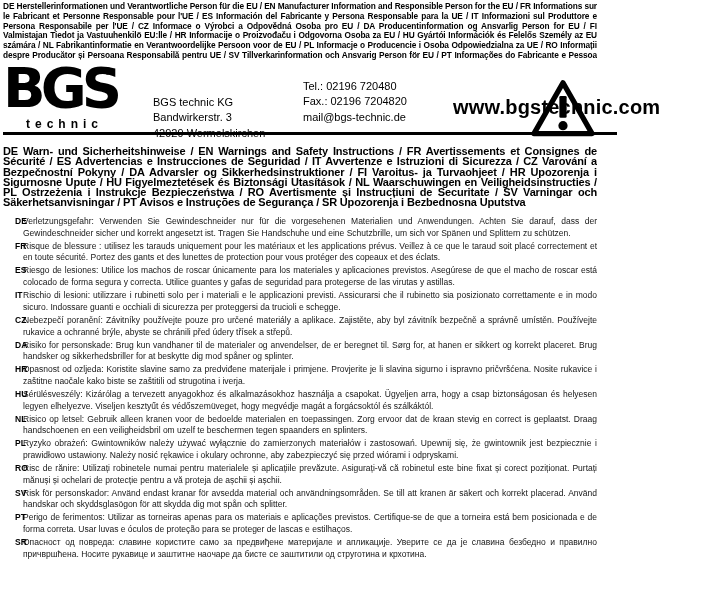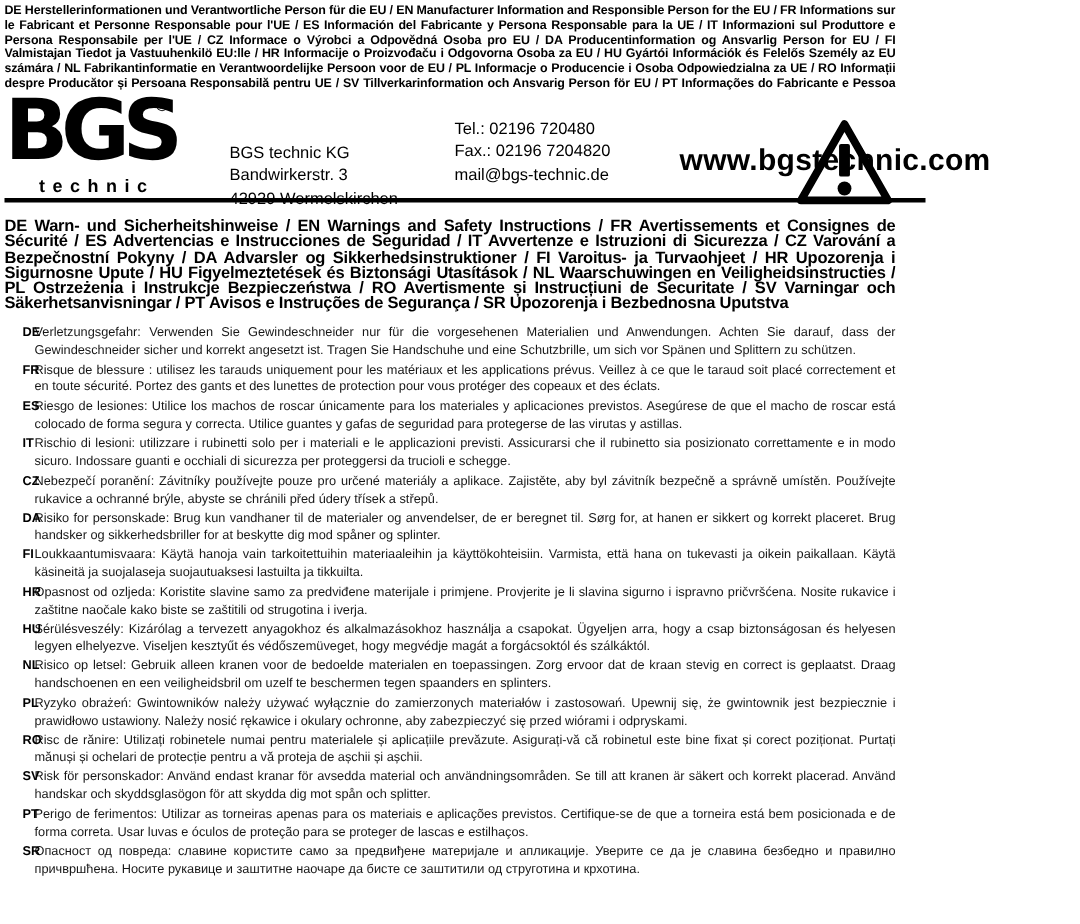--- a/index.html
+++ b/index.html
@@ -121,24 +121,20 @@
   <p class="warn">
     <b class="code">CZ</b>
     <span>Nebezpečí poranění: Závitníky používejte pouze pro určené materiály a aplikace. Zajistěte, aby byl závitník bezpečně a správně umístěn. Používejte rukavice a ochranné brýle, abyste se chránili před údery třísek a střepů.</span>
   </p>
 
   <p class="warn">
     <b class="code">DA</b>
     <span>Risiko for personskade: Brug kun vandhaner til de materialer og anvendelser, de er beregnet til. Sørg for, at hanen er sikkert og korrekt placeret. Brug handsker og sikkerhedsbriller for at beskytte dig mod spåner og splinter.</span>
   </p>
 
-  <p class="warn">
-    <b class="code">FI</b>
-    <span>Loukkaantumisvaara: Käytä hanoja vain tarkoitettuihin materiaaleihin ja käyttökohteisiin. Varmista, että hana on tukevasti ja oikein paikallaan. Käytä käsineitä ja suojalaseja suojautuaksesi lastuilta ja tikkuilta.</span>
-  </p>
 
   <p class="warn">
     <b class="code">HR</b>
     <span>Opasnost od ozljeda: Koristite slavine samo za predviđene materijale i primjene. Provjerite je li slavina sigurno i ispravno pričvršćena. Nosite rukavice i zaštitne naočale kako biste se zaštitili od strugotina i iverja.</span>
   </p>
 
   <p class="warn">
     <b class="code">HU</b>
     <span>Sérülésveszély: Kizárólag a tervezett anyagokhoz és alkalmazásokhoz használja a csapokat. Ügyeljen arra, hogy a csap biztonságosan és helyesen legyen elhelyezve. Viseljen kesztyűt és védőszemüveget, hogy megvédje magát a forgácsoktól és szálkáktól.</span>
   </p>

